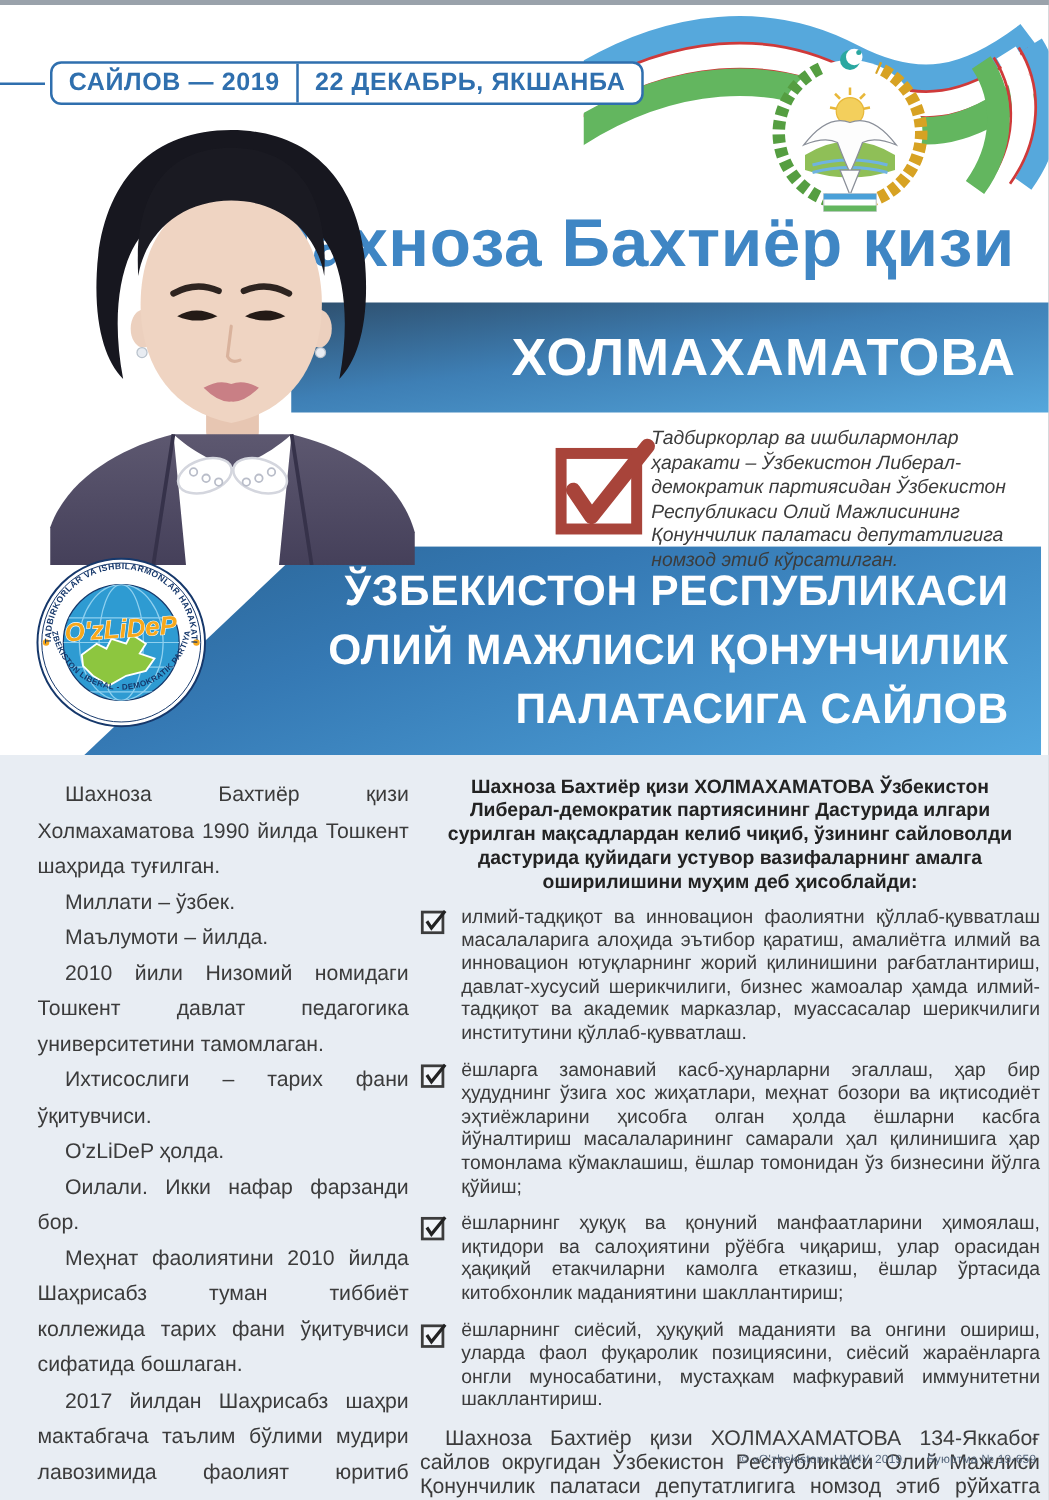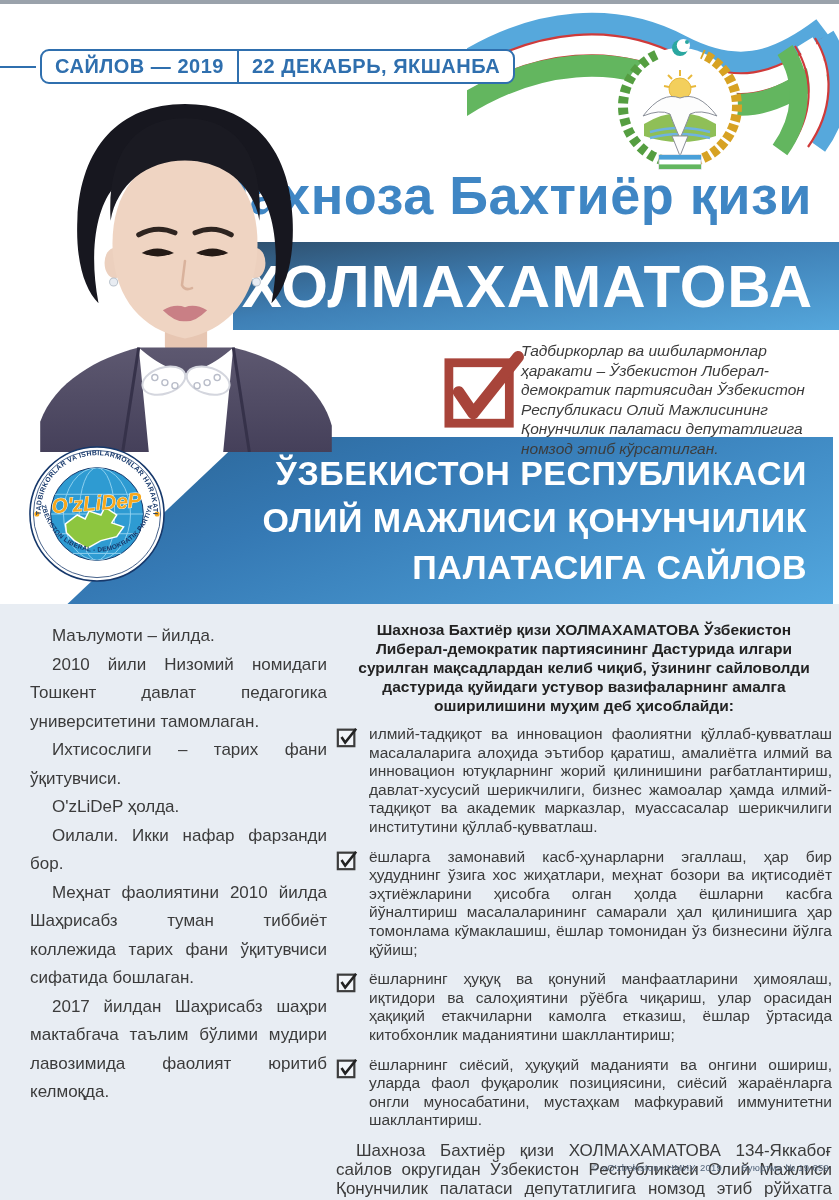--- a/index.html
+++ b/index.html
@@ -29,21 +29,21 @@
   
   .first-name{
     position:absolute;right:27px;top:160px;z-index:2;
     font-size:54px;font-weight:bold;color:#3f86c4;letter-spacing:.5px;white-space:nowrap;
   }
   .name-band{
     position:absolute;left:233px;right:0;top:238px;height:88px;z-index:2;
     background:linear-gradient(172deg,#2e4f6d 0%,#3e7fb5 45%,#55a7dc 100%);
     display:flex;align-items:center;justify-content:flex-end;padding-right:26px;box-sizing:border-box;
   }
-  .last-name{font-size:60px;font-weight:bold;color:#ffffff;letter-spacing:1px;white-space:nowrap;}
+  .last-name{font-size:42px;font-weight:bold;color:#ffffff;letter-spacing:1px;white-space:nowrap;}
   
   .nom-check{position:absolute;left:444px;top:349px;width:78px;height:78px;overflow:visible;z-index:4;}
   .nom-note{
     position:absolute;left:521px;top:337px;width:314px;z-index:4;
     font-size:15.5px;line-height:19.5px;font-weight:normal;font-style:italic;color:#3c3c3c;
   }
   
   .banner{
     position:absolute;left:0;top:433px;width:833px;height:167px;z-index:2;
     background:linear-gradient(160deg,#28608f 0%,#3579b4 40%,#52a7de 100%);
@@ -217,20 +217,22 @@
       <textPath href="#arcTop" startOffset="50%" text-anchor="middle">TADBIRKORLAR VA ISHBILARMONLAR HARAKATI</textPath>
     </text>
     <text font-size="6.6" font-weight="bold" fill="#16386b" letter-spacing="0.3">
       <textPath href="#arcBot" startOffset="50%" text-anchor="middle">O'ZBEKISTON LIBERAL - DEMOKRATIK PARTIYASI</textPath>
     </text>
   </svg>
 
   <div class="body-bg"></div>
 
   <div class="bio">
+    <p>Шахноза Бахтиёр қизи Холмахаматова 1990 йилда Тошкент шаҳрида туғилган.</p>
+    <p>Миллати – ўзбек.</p>
     <p>Маълумоти – йилда.</p>
     <p>2010 йили Низомий номидаги Тошкент давлат педагогика университетини тамомлаган.</p>
     <p>Ихтисослиги – тарих фани ўқитувчиси.</p>
     <p>O'zLiDeP ҳолда.</p>
     <p>Оилали. Икки нафар фарзанди бор.</p>
     <p>Меҳнат фаолиятини 2010 йилда Шаҳрисабз туман тиббиёт коллежида тарих фани ўқитувчиси сифатида бошлаган.</p>
     <p>2017 йилдан Шаҳрисабз шаҳри мактабгача таълим бўлими мудири лавозимида фаолият юритиб келмоқда.</p>
   </div>
 
   <div class="program">

